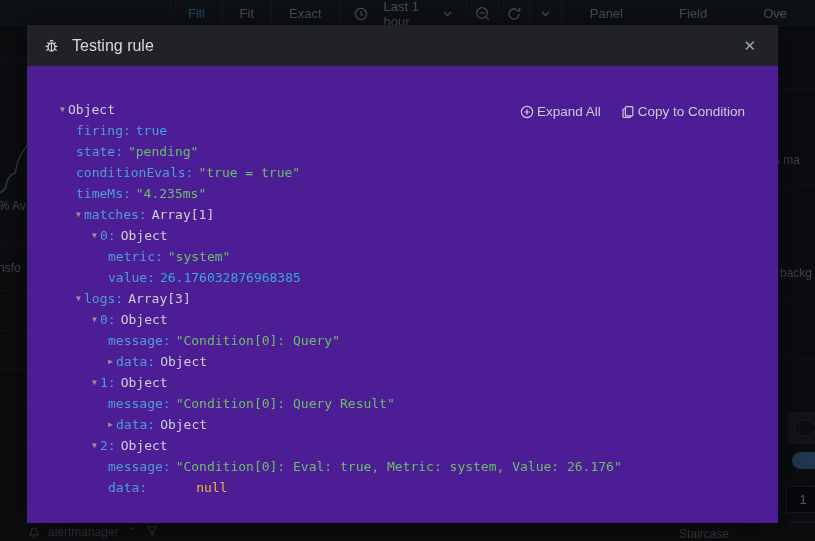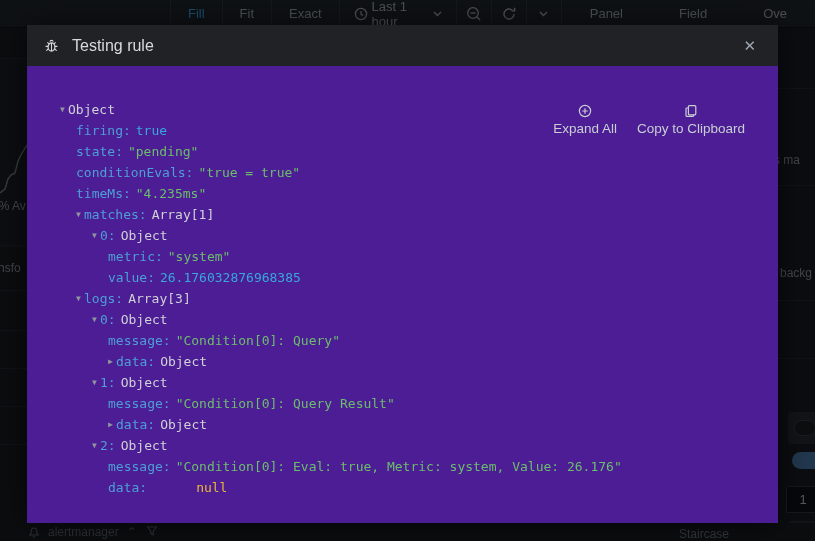--- a/index.html
+++ b/index.html
@@ -10,21 +10,21 @@
   
   .bg { position:absolute; inset:0; background:#111217; }
   .topbar { position:absolute; left:0; top:0; width:815px; height:28px;
             background:#1f2227; display:flex; align-items:center; color:#9fa7b3;
             font-size:13px; border-bottom:1px solid #0c0d10; }
   .tb-group { display:flex; align-items:center; height:28px; margin-left:170px; }
   .tb-btn { padding:0 17px; height:28px; display:flex; align-items:center;
             border-left:1px solid #2c3235; }
   .tb-btn:last-child { border-right:1px solid #2c3235; }
   .tb-btn.active { color:#33a2e5; }
-  .tb-time { display:flex; align-items:center; gap:4px; padding:0 14px; height:28px;
+  .tb-time { display:flex; align-items:center; gap:16px; padding:0 14px; height:28px;
              border-right:1px solid #2c3235; }
   .tb-icon { width:38px; height:28px; display:flex; align-items:center;
              justify-content:center; border-right:1px solid #2c3235; }
   .tb-tabs { display:flex; align-items:center; margin-left:auto; height:28px; }
   .tb-tab { padding:0 28px; color:#9fa7b3; white-space:nowrap; }
   svg.ic { display:block; }
 
   .leftstrip { position:absolute; left:0; top:28px; width:27px; height:495px;
                background:#15171b; overflow:hidden; }
   .ls-panel { position:absolute; left:0; top:30px; width:27px; height:190px;
@@ -61,21 +61,21 @@
   .modal { position:absolute; left:27px; top:25px; width:751px; height:498px;
            background:#4c1d95; box-shadow:0 0 30px rgba(0,0,0,0.6); }
   .modal-header { height:41px; background:#202226; display:flex; align-items:center;
                   padding:0 16px; }
   .modal-title { color:#d8d9da; font-size:16px; margin-left:12px; }
   .modal-close { margin-left:auto; color:#9fa7b3; font-size:15px; cursor:pointer;
                  padding:4px 6px; }
   .modal-body { position:relative; height:457px; overflow:hidden; }
   .actions { position:absolute; top:38px; right:33px; display:flex; gap:20px;
              color:#c9ced3; font-size:13.5px; }
-  .action { display:flex; align-items:center; gap:3px; cursor:pointer;flex-direction:column; }
+  .action { display:flex; align-items:center; gap:3px; cursor:pointer; }
 
   .json-tree { position:absolute; left:0; top:33px; right:0;
                font-family:"DejaVu Sans Mono", monospace; font-size:13px;
                line-height:21px; white-space:pre; }
   .tree-line { height:21px; display:flex; align-items:center; }
   .arrow { color:#8e949e; font-size:8px; width:8px; display:inline-block; }
   .k { color:#4d9fd6; }
   .v-label { color:#d0d2d6; }
   .v-string { color:#6cbd6c; }
   .v-number, .v-bool { color:#39a7dc; }
@@ -210,20 +210,20 @@
             <circle cx="7" cy="7" r="5.6" fill="none" stroke="#c9ced3" stroke-width="1.2"></circle>
             <path d="M7 4.2v5.6M4.2 7h5.6" stroke="#c9ced3" stroke-width="1.2"></path>
           </svg>
           <span>Expand All</span>
         </span>
         <span class="action">
           <svg class="ic" width="14" height="14" viewBox="0 0 14 14">
             <rect x="4.4" y="1.6" width="7.4" height="9.2" rx="1" fill="none" stroke="#c9ced3" stroke-width="1.2"></rect>
             <path d="M4.4 4H3a1 1 0 0 0-1 1v6.4a1 1 0 0 0 1 1h5.6a1 1 0 0 0 1-1v-.6" fill="none" stroke="#c9ced3" stroke-width="1.2"></path>
           </svg>
-          <span>Copy to Clipboard</span>
+          <span>Copy to Condition</span>
         </span>
       </div>
 
       <div class="json-tree"><div class="tree-line" style="padding-left: 33px;"><span class="arrow">▼</span><span class="v-label">Object</span></div><div class="tree-line" style="padding-left: 49px;"><span class="k">firing:</span><span class="sp"></span><span class="v-bool">true</span></div><div class="tree-line" style="padding-left: 49px;"><span class="k">state:</span><span class="sp"></span><span class="v-string">"pending"</span></div><div class="tree-line" style="padding-left: 49px;"><span class="k">conditionEvals:</span><span class="sp"></span><span class="v-string">"true = true"</span></div><div class="tree-line" style="padding-left: 49px;"><span class="k">timeMs:</span><span class="sp"></span><span class="v-string">"4.235ms"</span></div><div class="tree-line" style="padding-left: 49px;"><span class="arrow">▼</span><span class="k">matches:</span><span class="sp"></span><span class="v-label">Array[1]</span></div><div class="tree-line" style="padding-left: 65px;"><span class="arrow">▼</span><span class="k">0:</span><span class="sp"></span><span class="v-label">Object</span></div><div class="tree-line" style="padding-left: 81px;"><span class="k">metric:</span><span class="sp"></span><span class="v-string">"system"</span></div><div class="tree-line" style="padding-left: 81px;"><span class="k">value:</span><span class="sp"></span><span class="v-number">26.176032876968385</span></div><div class="tree-line" style="padding-left: 49px;"><span class="arrow">▼</span><span class="k">logs:</span><span class="sp"></span><span class="v-label">Array[3]</span></div><div class="tree-line" style="padding-left: 65px;"><span class="arrow">▼</span><span class="k">0:</span><span class="sp"></span><span class="v-label">Object</span></div><div class="tree-line" style="padding-left: 81px;"><span class="k">message:</span><span class="sp"></span><span class="v-string">"Condition[0]: Query"</span></div><div class="tree-line" style="padding-left: 81px;"><span class="arrow">▶</span><span class="k">data:</span><span class="sp"></span><span class="v-label">Object</span></div><div class="tree-line" style="padding-left: 65px;"><span class="arrow">▼</span><span class="k">1:</span><span class="sp"></span><span class="v-label">Object</span></div><div class="tree-line" style="padding-left: 81px;"><span class="k">message:</span><span class="sp"></span><span class="v-string">"Condition[0]: Query Result"</span></div><div class="tree-line" style="padding-left: 81px;"><span class="arrow">▶</span><span class="k">data:</span><span class="sp"></span><span class="v-label">Object</span></div><div class="tree-line" style="padding-left: 65px;"><span class="arrow">▼</span><span class="k">2:</span><span class="sp"></span><span class="v-label">Object</span></div><div class="tree-line" style="padding-left: 81px;"><span class="k">message:</span><span class="sp"></span><span class="v-string">"Condition[0]: Eval: true, Metric: system, Value: 26.176"</span></div><div class="tree-line" style="padding-left: 81px;"><span class="k">data:</span><span class="sp"></span><span class="v-null">null</span></div></div>
     </div>
   </div>
 </div>
 
 </body></html>

